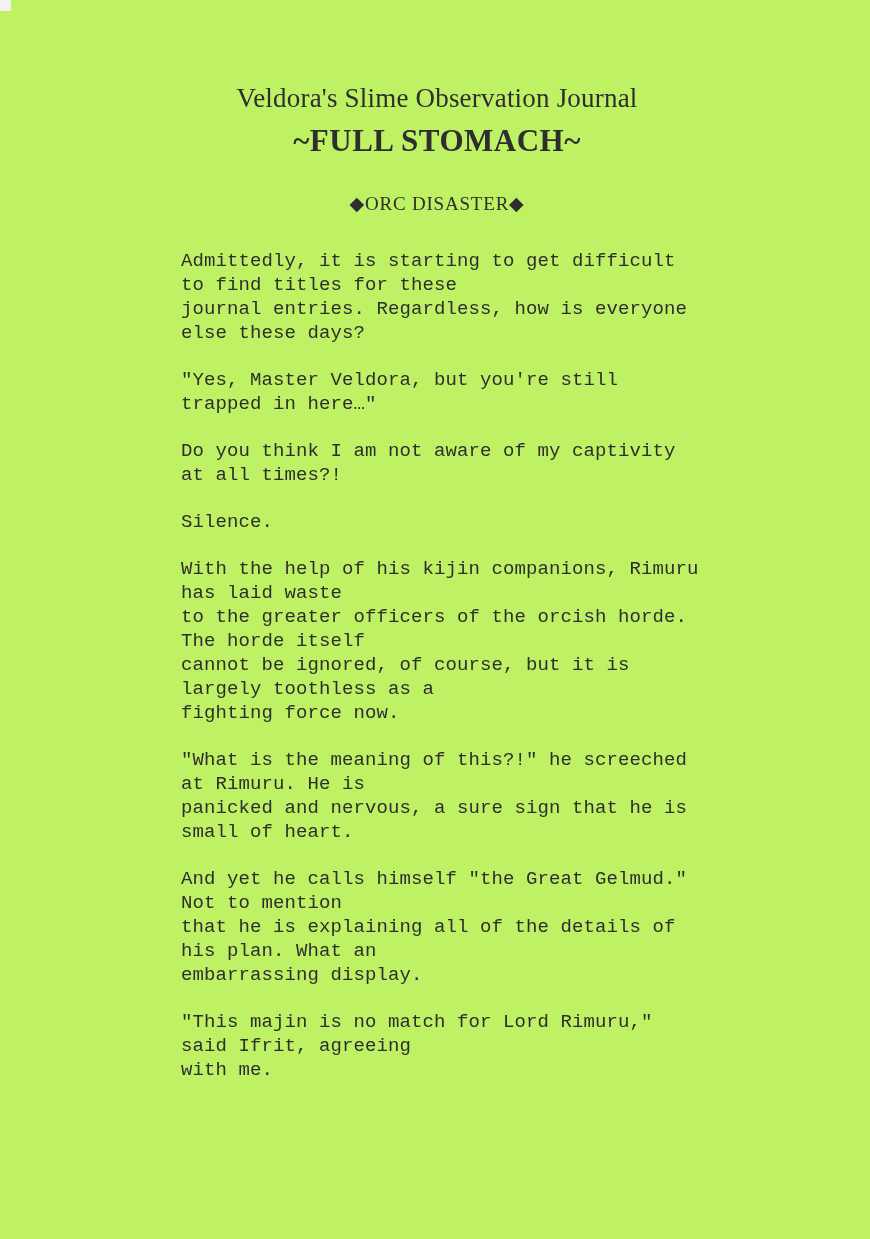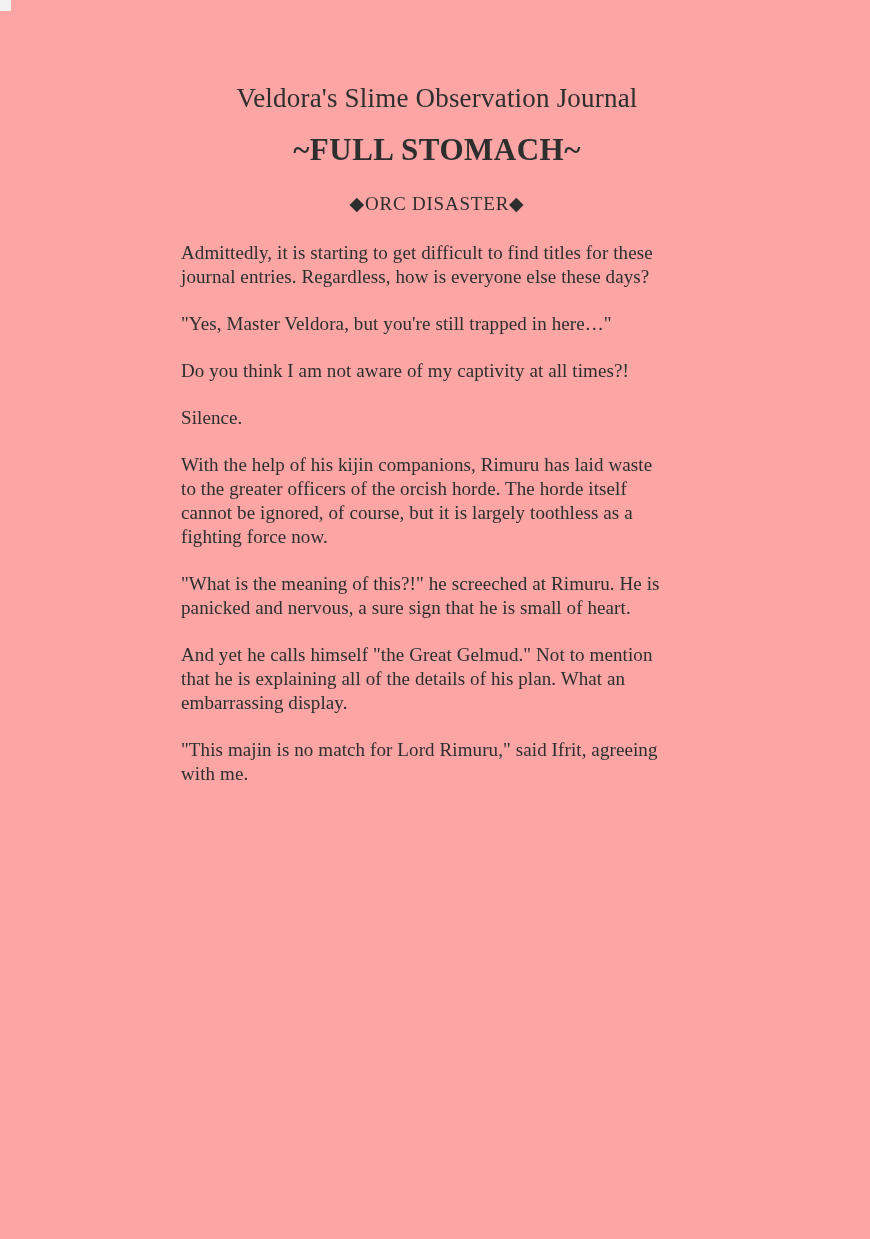--- a/index.html
+++ b/index.html
@@ -4,21 +4,21 @@
 <style>
   html, body {
     margin: 0;
     padding: 0;
     background: #ffffff;
   }
   .page {
     position: relative;
     width: 870px;
     height: 1239px;
-    background: #fca5a5;
+    background: #bef264;
     overflow: hidden;
     font-family: "Liberation Serif", "DejaVu Serif", serif;
     color: #2e2e2e;
   }
   
   .corner-artifact {
     position: absolute;
     top: 0;
     left: 0;
     width: 11px;
@@ -36,21 +36,21 @@
     font-size: 27px;
     font-weight: normal;
     line-height: 1.2;
     margin: 0;
     letter-spacing: 0.2px;
   }
   .title-line2 {
     font-size: 31px;
     font-weight: bold;
     line-height: 1.2;
-    margin: 17px;
+    margin: 8px;
     letter-spacing: 0.5px;
   }
   .section-heading {
     position: absolute;
     top: 192px;
     left: 178px;
     width: 518px;
     text-align: center;
     font-size: 19px;
     letter-spacing: 0.8px;
@@ -58,22 +58,23 @@
   .content {
     position: absolute;
     top: 241px;
     left: 181px;
     width: 518px;
     font-size: 19px;
     line-height: 24px;
     letter-spacing: 0.1px;
   }
   .content p {
-    margin: 0 0 23px 0;
+    margin: 8px 0 23px 0;
     white-space: pre-line;
+    font-family: Liberation Mono, monospace;
   }
 </style>
 </head>
 <body>
 
 <div class="page">
   <div class="corner-artifact"></div>
 
   <div class="header">
     <div class="title-line1">Veldora's Slime Observation Journal</div>

